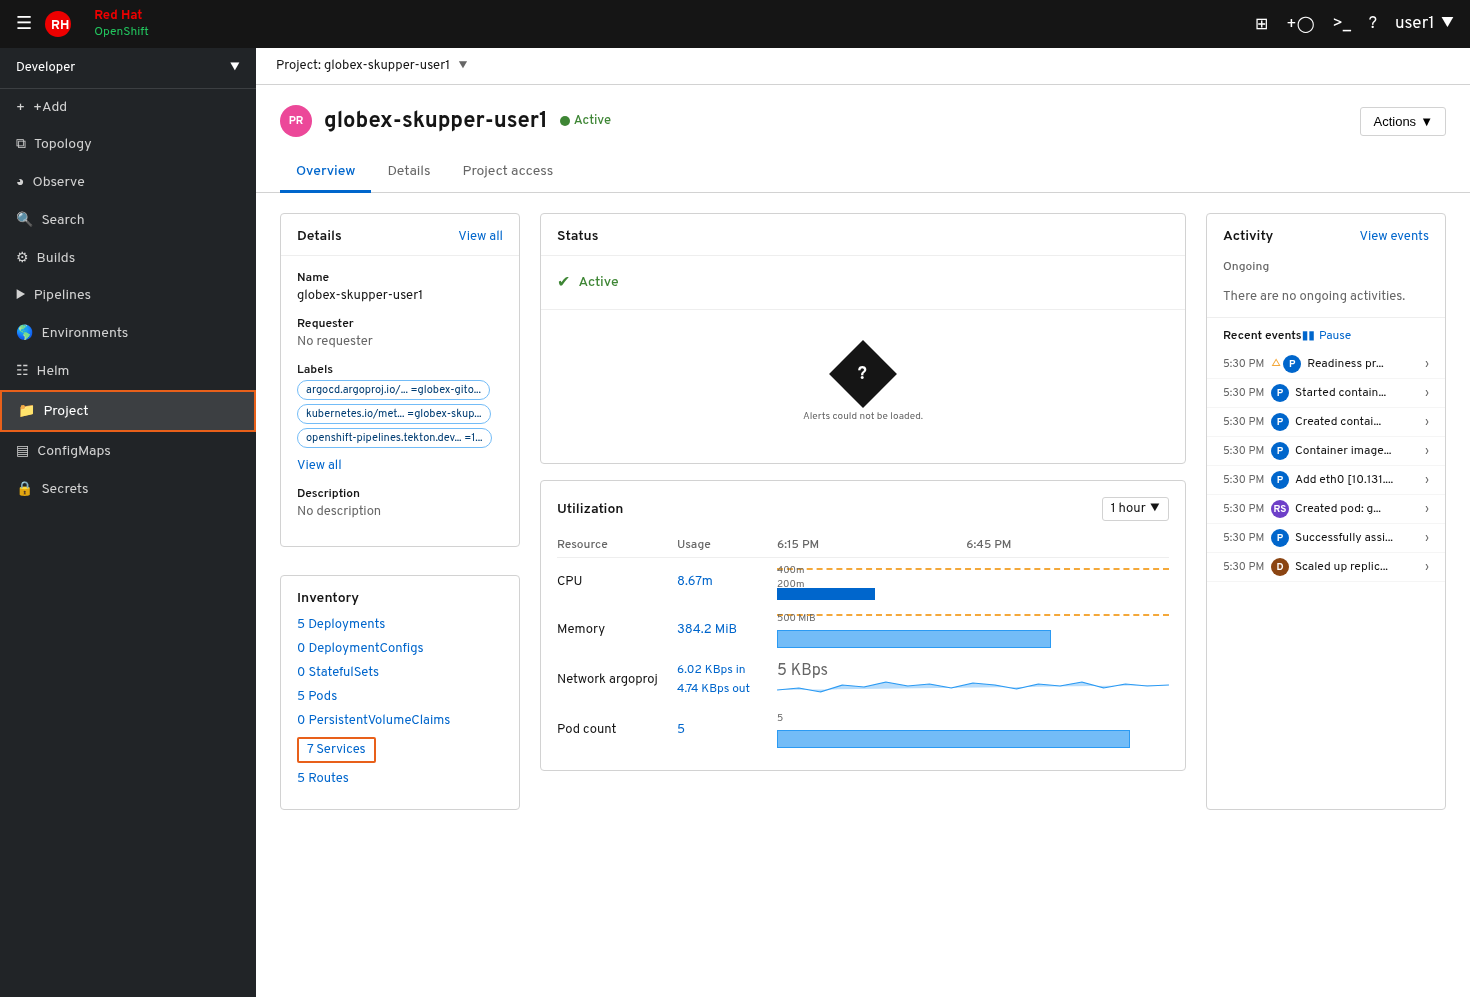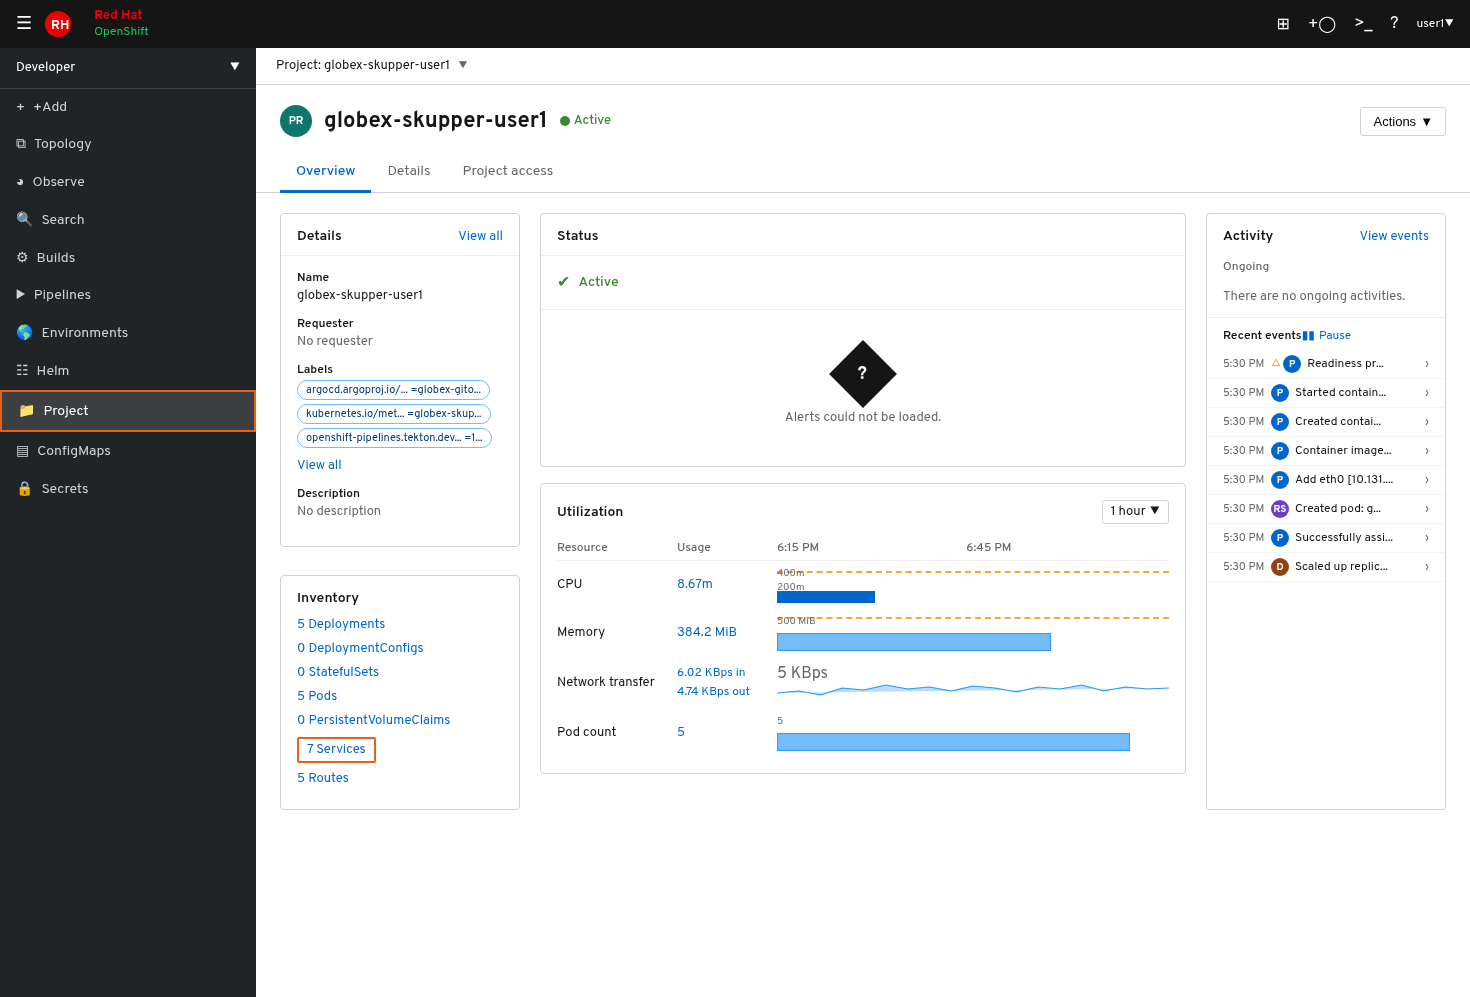--- a/index.html
+++ b/index.html
@@ -11,21 +11,21 @@
       height: 48px; padding: 0 16px; gap: 12px; position: fixed; top: 0; left: 0; right: 0; z-index: 100;
     }
     .topnav-hamburger { font-size: 18px; cursor: pointer; color: #fff; }
     .topnav-brand { display: flex; align-items: center; gap: 22px; }
     .topnav-brand-text { font-size: 13px; line-height: 1.2; }
     .topnav-brand-text .brand-top { color: #ee0000; font-weight: 700; font-size: 13px; }
     .topnav-brand-text .brand-bot { color: #22c55e; font-size: 12px; }
     .topnav-spacer { flex: 1; }
     .topnav-icons { display: flex; align-items: center; gap: 18px; }
     .topnav-icon { color: #fff; font-size: 16px; cursor: pointer; }
-    .topnav-user { display: flex; align-items: center; gap: 0; color: #fff; font-size: 12px; cursor: pointer; }
+    .topnav-user { display: flex; align-items: center; gap: 6px; color: #fff; font-size: 17px; cursor: pointer; }
 
     
     .sidebar {
       position: fixed; top: 48px; left: 0; bottom: 0; width: 256px;
       background: #212427; color: #fff; overflow-y: auto; z-index: 90;
     }
     .sidebar-perspective {
       display: flex; align-items: center; justify-content: space-between;
       padding: 12px 16px; border-bottom: 1px solid #3c3f42; cursor: pointer;
     }
@@ -46,21 +46,21 @@
     .project-bar-label { font-size: 13px; color: #151515; }
     .project-bar-chevron { font-size: 12px; color: #666; cursor: pointer; }
 
     
     .page-header {
       display: flex; align-items: center; padding: 20px 24px 0 24px;
       justify-content: space-between;
     }
     .page-header-left { display: flex; align-items: center; gap: 12px; }
     .pr-badge {
-      width: 32px; height: 32px; border-radius: 50%; background: #0f766e;
+      width: 32px; height: 32px; border-radius: 50%; background: #ec4899;
       display: flex; align-items: center; justify-content: center;
       color: #fff; font-size: 11px; font-weight: 700;
     }
     .page-title { font-size: 22px; font-weight: 700; color: #151515; }
     .status-badge {
       display: flex; align-items: center; gap: 4px; background: transparent;
       color: #3e8635; font-size: 13px; font-weight: 500;
     }
     .status-dot { width: 10px; height: 10px; border-radius: 50%; background: #3e8635; display: inline-block; }
     .actions-btn {
@@ -106,21 +106,21 @@
     }
     .status-section { padding: 16px; border-bottom: 1px solid #eee; }
     .status-row { display: flex; align-items: center; gap: 8px; }
     .status-green { color: #3e8635; font-size: 14px; font-weight: 500; }
 
     
     .alert-placeholder {
       display: flex; flex-direction: column; align-items: center; justify-content: center;
       padding: 40px 20px; gap: 12px;
     }
-    .alert-text { font-size: 13px; color: #666; }
+    .alert-text { font-size: 10px; color: #666; }
 
     
     .utilization-section { padding: 16px; }
     .util-header { display: flex; align-items: center; justify-content: space-between; margin-bottom: 12px; }
     .util-title { font-size: 14px; font-weight: 600; }
     .util-timerange { display: flex; align-items: center; gap: 4px; font-size: 13px; cursor: pointer; border: 1px solid #d2d2d2; padding: 3px 8px; border-radius: 3px; }
     .util-table { width: 100%; border-collapse: collapse; }
     .util-table th { font-size: 12px; color: #666; text-align: left; padding: 4px 0; font-weight: 500; border-bottom: 1px solid #eee; }
     .util-table td { padding: 6px 0; vertical-align: middle; font-size: 13px; }
     .util-resource { color: #151515; width: 120px; }
@@ -364,21 +364,21 @@
                   <div style="position:relative;height:36px;">
                     <div style="position:absolute;top:2px;left:0;right:0;border-top:2px dashed #f4a83a;"></div>
                     <span style="position:absolute;top:0;left:0;font-size:10px;color:#666;">500 MiB</span>
                     <div style="position:absolute;bottom:0;left:0;width:70%;height:18px;background:#73bcf7;border:1px solid #2b9af3;"></div>
                   </div>
                 </td>
               </tr>
 
 
               <tr>
-                <td class="util-resource">Network transfer</td>
+                <td class="util-resource">Network argoproj</td>
                 <td class="util-value">
                   <div class="network-val">6.02 KBps in</div>
                   <div class="network-val">4.74 KBps out</div>
                 </td>
                 <td class="util-bar-cell" colspan="2">
                   <div style="position:relative;height:40px;">
                     <span style="position:absolute;top:1px;left:0;font-size:16px;color:#666;">5 KBps</span>
                     <svg width="100%" height="30" style="position:absolute;bottom:0;" viewBox="0 0 180 30" preserveAspectRatio="none">
                       <polyline points="0,20 10,18 20,22 30,15 40,17 50,12 60,16 70,14 80,18 90,13 100,15 110,19 120,14 130,16 140,12 150,18 160,14 170,16 180,15" fill="#73bcf7" stroke="#2b9af3" stroke-width="1" fill-opacity="0.5"></polyline>
                     </svg>

